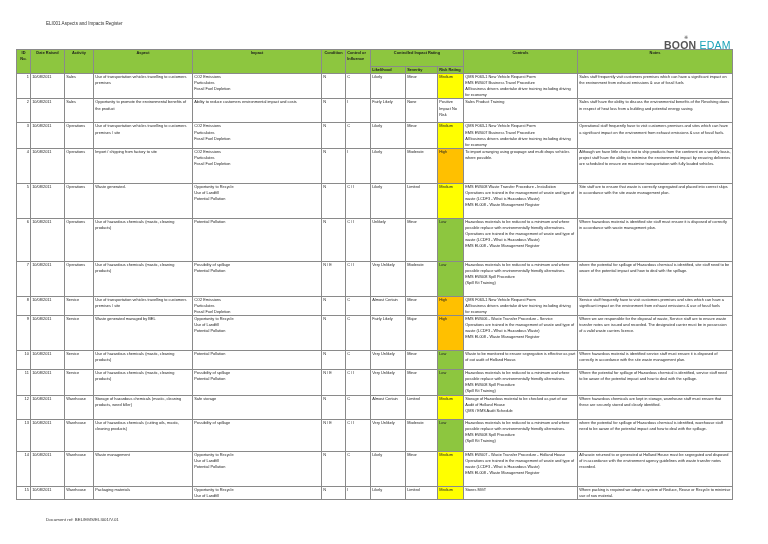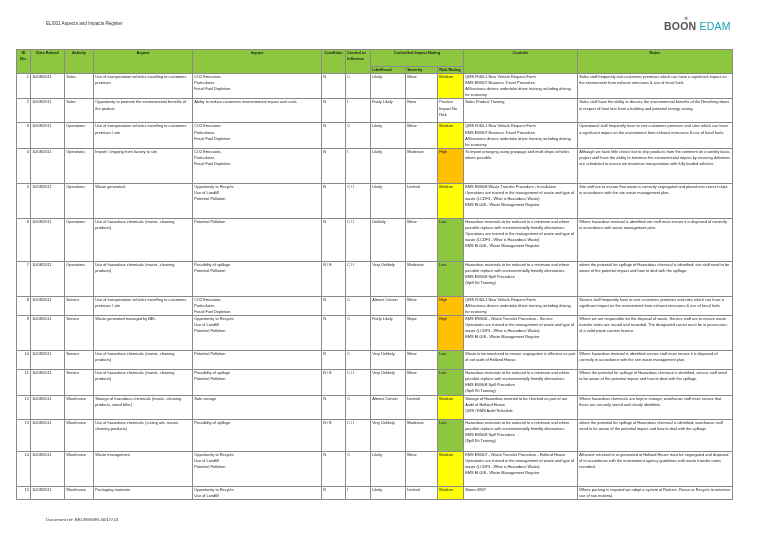--- a/index.html
+++ b/index.html
@@ -1,19 +1,19 @@
 <!DOCTYPE html>
 <html><head>
 <meta charset="utf-8">
 <style>
   * { box-sizing: border-box; margin: 0; padding: 0; }
   html, body { width: 768px; height: 544px; background: #ffffff; overflow: hidden; }
   body { font-family: "Liberation Sans", sans-serif; color: #222; position: relative; }
   .doc-title { position: absolute; left: 46px; top: 21px; font-size: 4.6px; color: #333; }
-  .logo { position: absolute; left: 664px; top: 15px; width: 72px; height: 18px; }
+  .logo { position: absolute; left: 664px; top: 34px; width: 72px; height: 18px; }
   .logo .mark { position: absolute; left: 20px; top: 0; font-size: 5px; color: #777; }
   .logo .name { position: absolute; left: 0; top: 5px; font-size: 10.5px; font-weight: bold; letter-spacing: 0.2px; white-space: nowrap; }
   .logo .boon { color: #555; }
   .logo .edam { color: #1aa3b8; font-weight: normal; }
   table.reg { position: absolute; left: 16px; top: 49px; width: 716px; border-collapse: collapse; table-layout: fixed; font-size: 3.9px; line-height: 6.1px; }
   table.reg th, table.reg td { border: 0.6px solid #8a8a8a; vertical-align: top; padding: 0 1.2px; overflow: hidden; }
   table.reg thead th { background: #8dc63f; font-weight: bold; text-align: center; color: #1b1b1b; }
   table.reg thead tr.sub th { text-align: left; }
   table.reg td.num { text-align: right; }
   td.risk-medium { background: #ffff00; }

